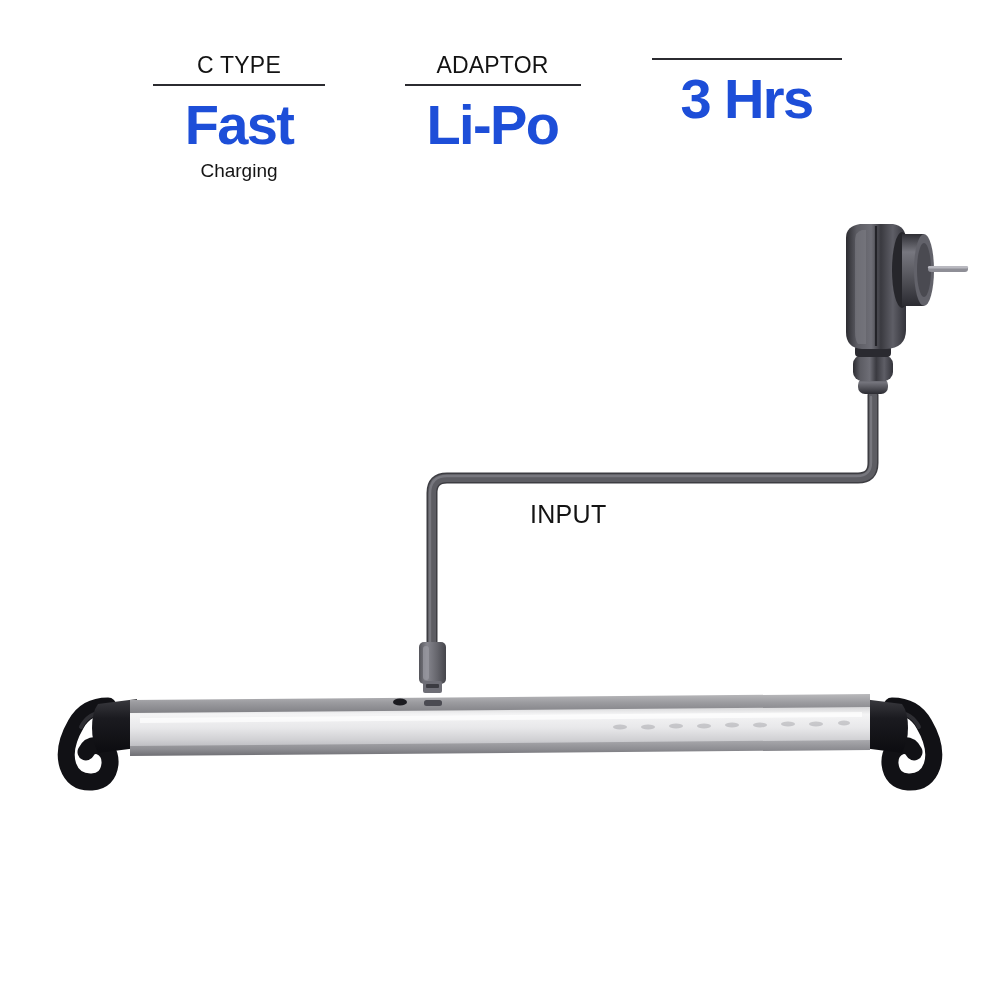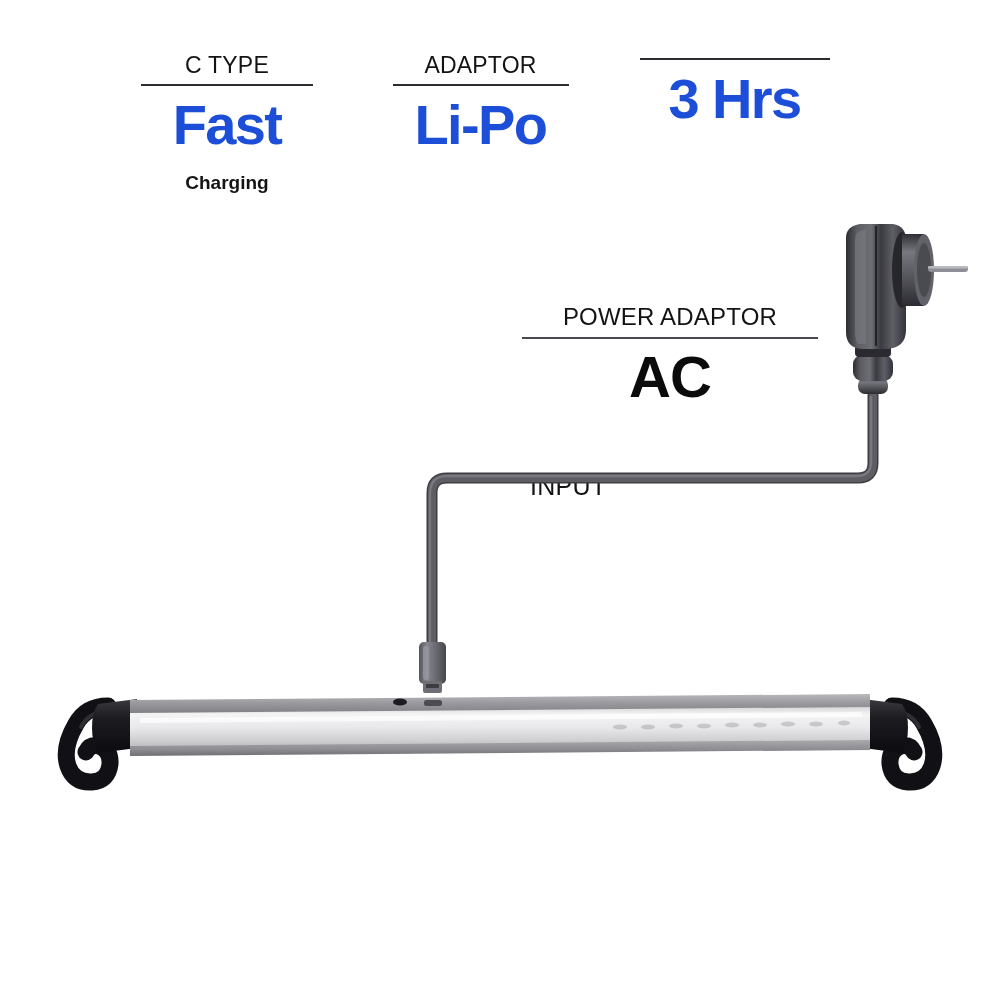--- a/index.html
+++ b/index.html
@@ -22,21 +22,21 @@
     position: absolute;
     left: 0; top: 0;
     width: 1000px;
     height: 1000px;
     background: #ffffff;
   }
 
   
   .spec-row {
     position: absolute;
-    left: 0;
+    left: 12px;
     top: 52px;
     width: 812px;
     height: 150px;
   }
   .spec-col {
     position: absolute;
     text-align: center;
   }
   .spec-col.c1 { left: 122px; width: 210px; }
   .spec-col.c2 { left: 373px; width: 215px; }
@@ -63,23 +63,23 @@
     font-size: 56px;
     font-weight: 700;
     letter-spacing: -1.6px;
     line-height: 62px;
     margin-top: 8px;
     color: #1d4ed8;
     white-space: nowrap;
   }
   .spec-sub {
     font-size: 19px;
-    font-weight: 700;
+    font-weight: 400;
     line-height: 22px;
-    margin-top: 16px;
+    margin-top: 4px;
     color: #141414;
     white-space: nowrap;
   }
   .spec-sub.empty { visibility: hidden; }
 
   
   .adaptor-block {
     position: absolute;
     left: 512px;
     top: 303px;
@@ -106,21 +106,21 @@
     letter-spacing: -1px;
     line-height: 64px;
     margin-top: 6px;
     color: #0b0b0b;
   }
 
   
   .input-label {
     position: absolute;
     left: 530px;
-    top: 472px;
+    top: 500px;
     font-size: 25px;
     font-weight: 400;
     letter-spacing: 0.3px;
     color: #141414;
   }
 
   
   .artwork {
     position: absolute;
     left: 0; top: 0;
@@ -149,25 +149,20 @@
     </div>
 
     <div class="spec-col c3">
       <div class="spec-rule"></div>
       <div class="spec-main">3 Hrs</div>
       <div class="spec-sub empty"></div>
     </div>
 
   </div>
 
-  <div class="adaptor-block">
-    <div class="adaptor-title">POWER ADAPTOR</div>
-    <div class="adaptor-rule"></div>
-    <div class="adaptor-main">AC</div>
-  </div>
 
   <div class="input-label">INPUT</div>
 
   <svg class="artwork" viewBox="0 0 1000 1000" xmlns="http://www.w3.org/2000/svg">
     <defs>
       <linearGradient id="gCable" x1="0" y1="0" x2="1" y2="0">
         <stop offset="0%" stop-color="#3f3f44"></stop>
         <stop offset="28%" stop-color="#737379"></stop>
         <stop offset="55%" stop-color="#5a5a5f"></stop>
         <stop offset="100%" stop-color="#3a3a3f"></stop>

